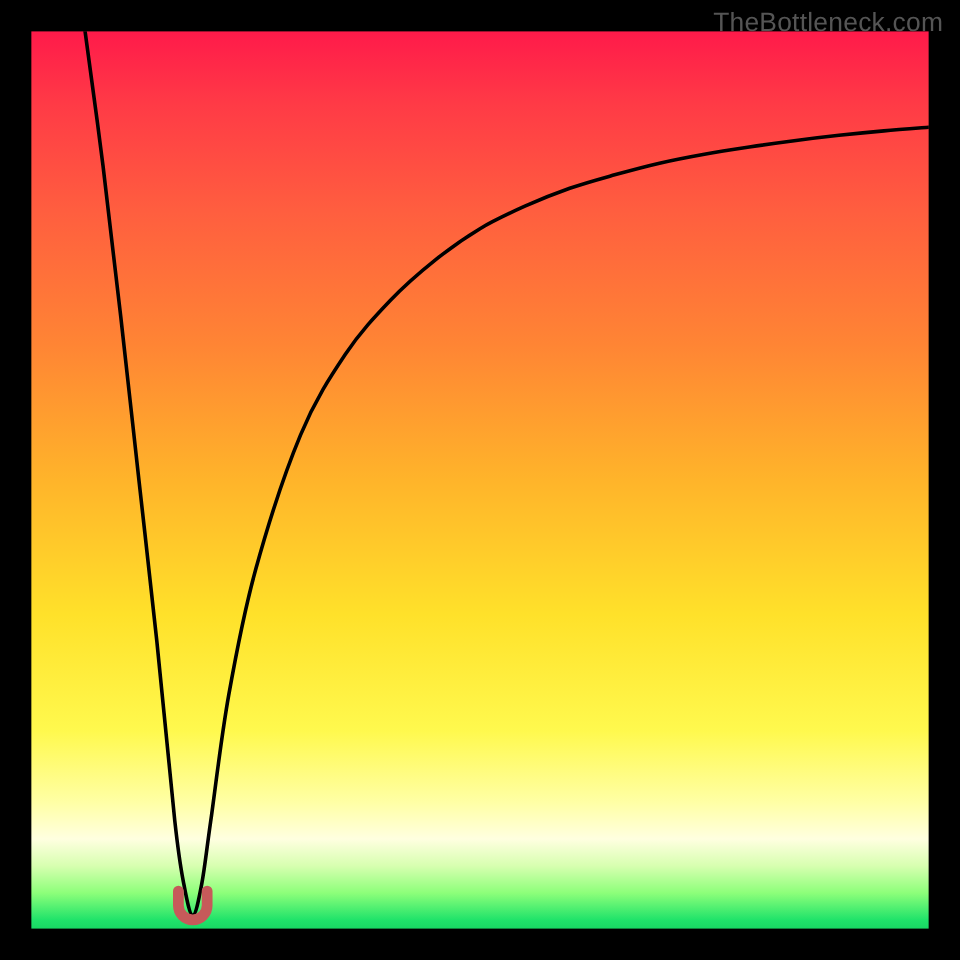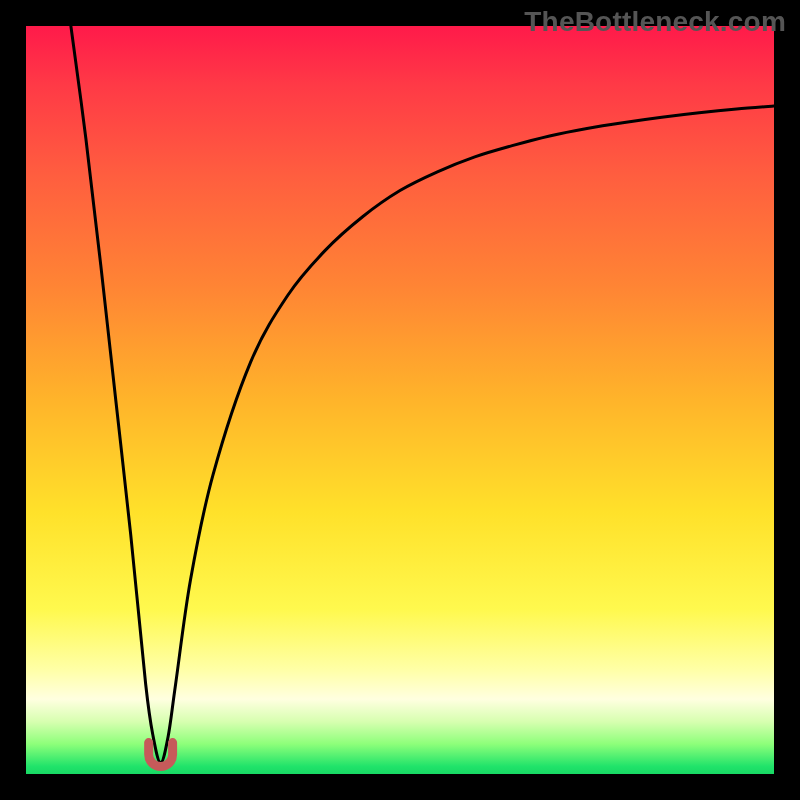--- a/index.html
+++ b/index.html
@@ -51,22 +51,22 @@
     left: 0; top: 0;
     width: 748px;
     height: 748px;
     overflow: visible;
   }
   .watermark {
     position: absolute;
     top: 6px;
     right: 14px;
     color: #555;
-    font-size: 28px;
-    font-weight: 700;
+    font-size: 22px;
+    font-weight: 400;
     letter-spacing: 0.2px;
     user-select: none;
   }
 </style>
 </head>
 <body>
 
 <div class="frame">
 
   <div class="plot-area">

